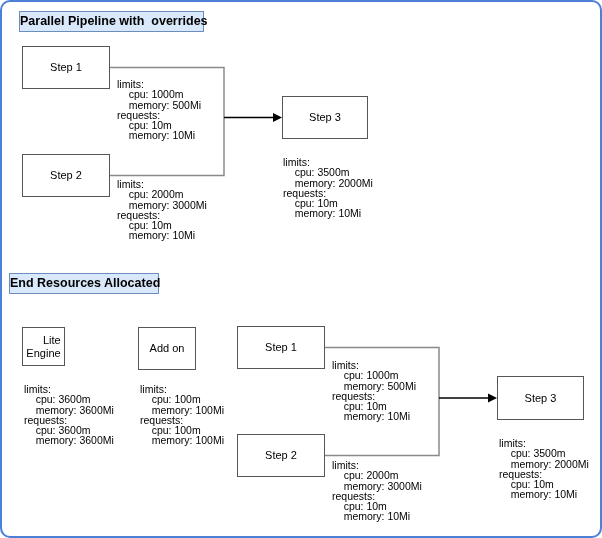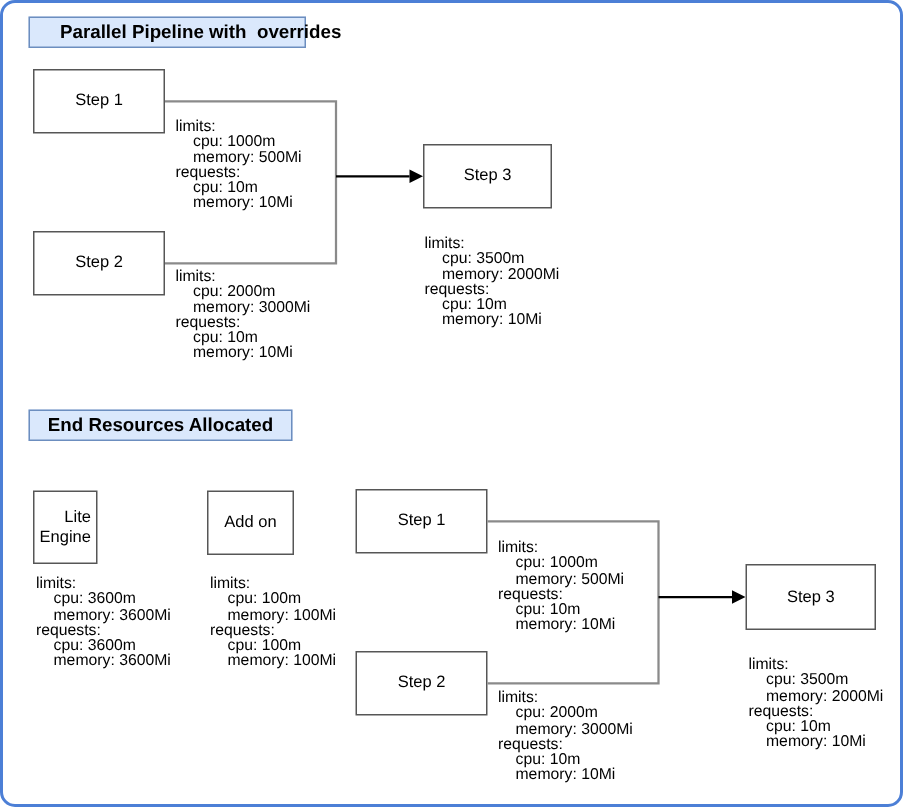--- a/index.html
+++ b/index.html
@@ -16,32 +16,32 @@
     position:relative;width:602px;height:538px;box-sizing:border-box;
     background:#fff;border:2px solid var(--canvas-border);border-radius:10px;
     overflow:hidden;
   }
   .section-title{
     position:absolute;box-sizing:border-box;height:21px;
     background:var(--title-fill);border:1px solid var(--title-border);
     font-weight:bold;font-size:12.5px;line-height:19px;text-align:center;
     white-space:pre;color:#000;
   }
-  .title-top{left:17px;top:9px;width:185px;padding-left:20px;}
-  .title-bottom{left:17px;top:271px;width:176px;}
+  .title-top{left:17px;top:9px;width:185px;}
+  .title-bottom{left:7px;top:271px;width:150px;}
   .node{
     position:absolute;box-sizing:border-box;background:#fff;
     border:1px solid var(--node-border);
     display:flex;align-items:center;justify-content:center;
     font-size:11px;text-align:right;white-space:pre-line;line-height:13px;
   }
   .n-s1t{left:20px;top:44px;width:88px;height:43px;}
   .n-s2t{left:20px;top:152px;width:88px;height:43px;}
   .n-s3t{left:280px;top:94px;width:86px;height:43px;}
-  .n-lite{left:20px;top:325px;width:43px;height:49px;}
+  .n-lite{left:20px;top:325px;width:43px;height:39px;}
   .n-addon{left:136px;top:325px;width:58px;height:43px;}
   .n-s1b{left:235px;top:324px;width:88px;height:43px;}
   .n-s2b{left:235px;top:432px;width:88px;height:43px;}
   .n-s3b{left:495px;top:374px;width:87px;height:44px;}
   .res{
     position:absolute;font-size:10.5px;line-height:10.3px;
     white-space:pre;color:#000;
   }
   .r-s1t{left:115px;top:77px;}
   .r-s2t{left:115px;top:177px;}

